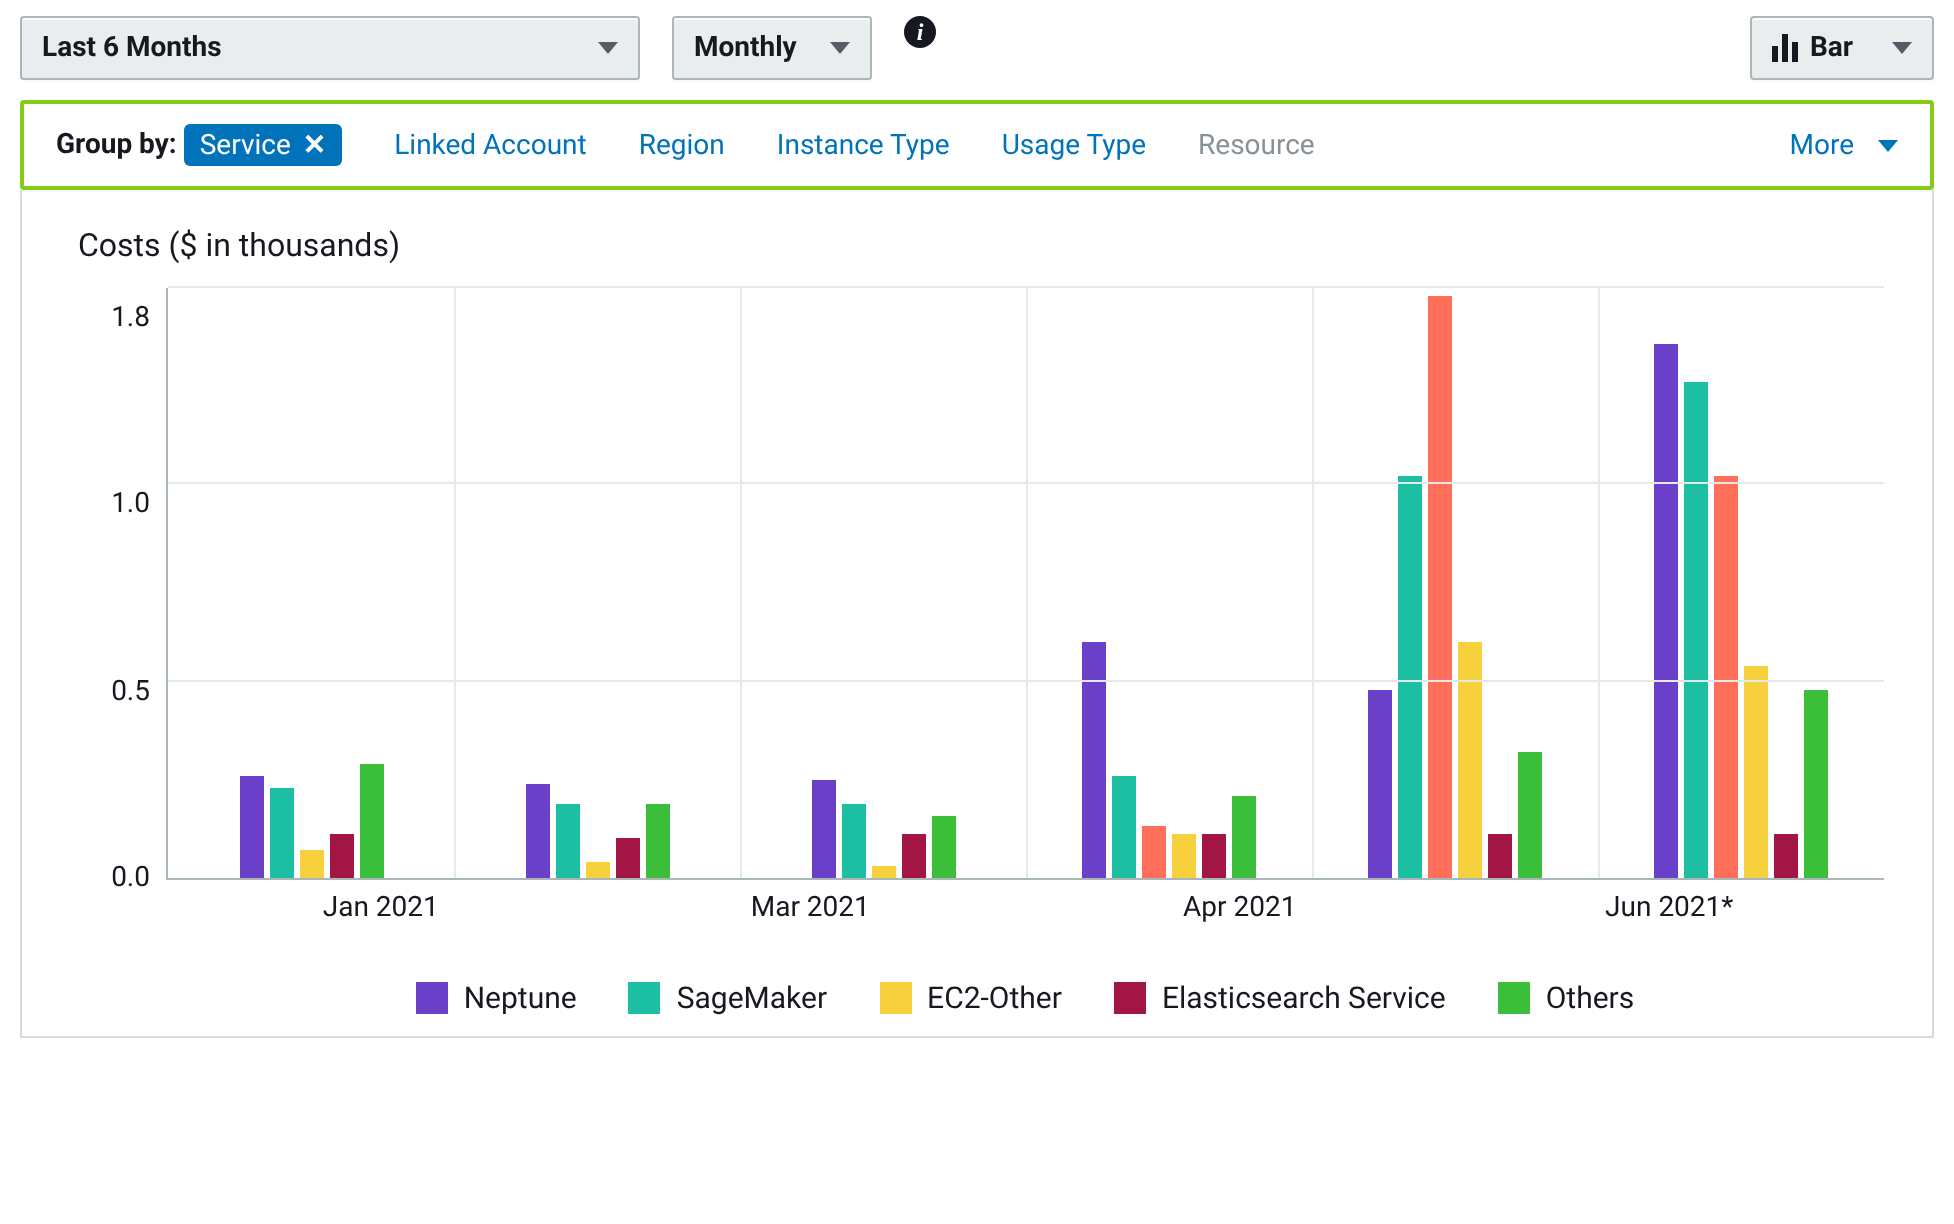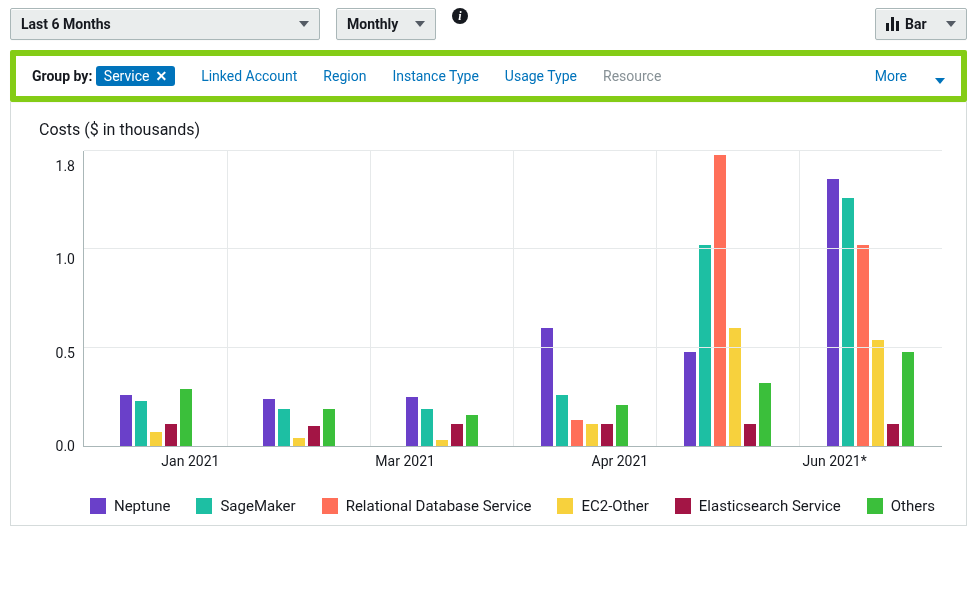--- a/index.html
+++ b/index.html
@@ -18,35 +18,35 @@
   .dd.gran { width: 100px; }
   .dd.chart { width: 92px; margin-left: auto; }
   .caret { display:inline-block; width:0;height:0;border-left:5px solid transparent;border-right:5px solid transparent;border-top:6px solid #545b64; margin-left:8px; }
   .info-icon { width:16px;height:16px;border-radius:50%;background:#16191f;color:#fff;display:inline-flex;align-items:center;justify-content:center;font-weight:700;font-size:12px;font-style:italic;font-family:Georgia,serif;cursor:pointer; }
   .bar-icon { display:inline-flex; align-items:flex-end; gap:2px; height:14px; margin-right:6px; }
   .bar-icon span { width:3px; background:#16191f; display:block; }
 
   
   .groupby {
     margin-top: 10px;
-    border: 6px solid #84cc16; border-radius: 2px;
+    border: 2px solid #84cc16; border-radius: 2px;
     display: flex; align-items: center; gap: 26px;
     padding: 10px 16px;
     box-shadow: 0 1px 1px rgba(0,0,0,0.04);
   }
   .groupby .lbl { font-weight: 700; }
   .chip {
     background: #0073bb; color: #fff; border-radius: 3px; padding: 2px 8px;
     display: inline-flex; align-items: center; gap: 6px; font-size: 14px; font-weight: 400;
     cursor: pointer;
   }
   .chip .x { font-weight:700; }
   .glink { color: #0073bb; cursor: pointer; }
   .glink.disabled { color: #879196; cursor: default; }
-  .more { color: #0073bb; margin-left:auto; display:flex; align-items:flex-end; gap:20px; cursor:pointer; }
+  .more { color: #0073bb; margin-left:auto; display:flex; align-items:center; gap:4px; cursor:pointer; }
   .more .caret { border-top-color:#0073bb; }
 
   
   .panel { border: 1px solid #d5dbdb; border-top: none; padding: 16px 24px 10px 24px; }
 
   .axis-title { font-size: 16px; margin: 2px 0 12px 4px; }
 
   .plot-wrap { display:flex; }
   .yaxis { display:flex; flex-direction:column; justify-content:space-between; align-items:flex-end; padding-right:8px; width:48px; height:296px; font-size:14px; color:#16191f; }
   .yaxis div { transform: translateY(7px); }
@@ -199,24 +199,20 @@
   <div class="legend" id="legend">
       <div class="item">
         <span class="swatch c0"></span>
         <span>Neptune</span>
       </div>
       <div class="item">
         <span class="swatch c1"></span>
         <span>SageMaker</span>
       </div>
       <div class="item">
-        <span class="swatch c2"></span>
-        <span>Relational Database Service</span>
-      </div>
-      <div class="item">
         <span class="swatch c3"></span>
         <span>EC2-Other</span>
       </div>
       <div class="item">
         <span class="swatch c4"></span>
         <span>Elasticsearch Service</span>
       </div>
       <div class="item">
         <span class="swatch c5"></span>
         <span>Others</span>

